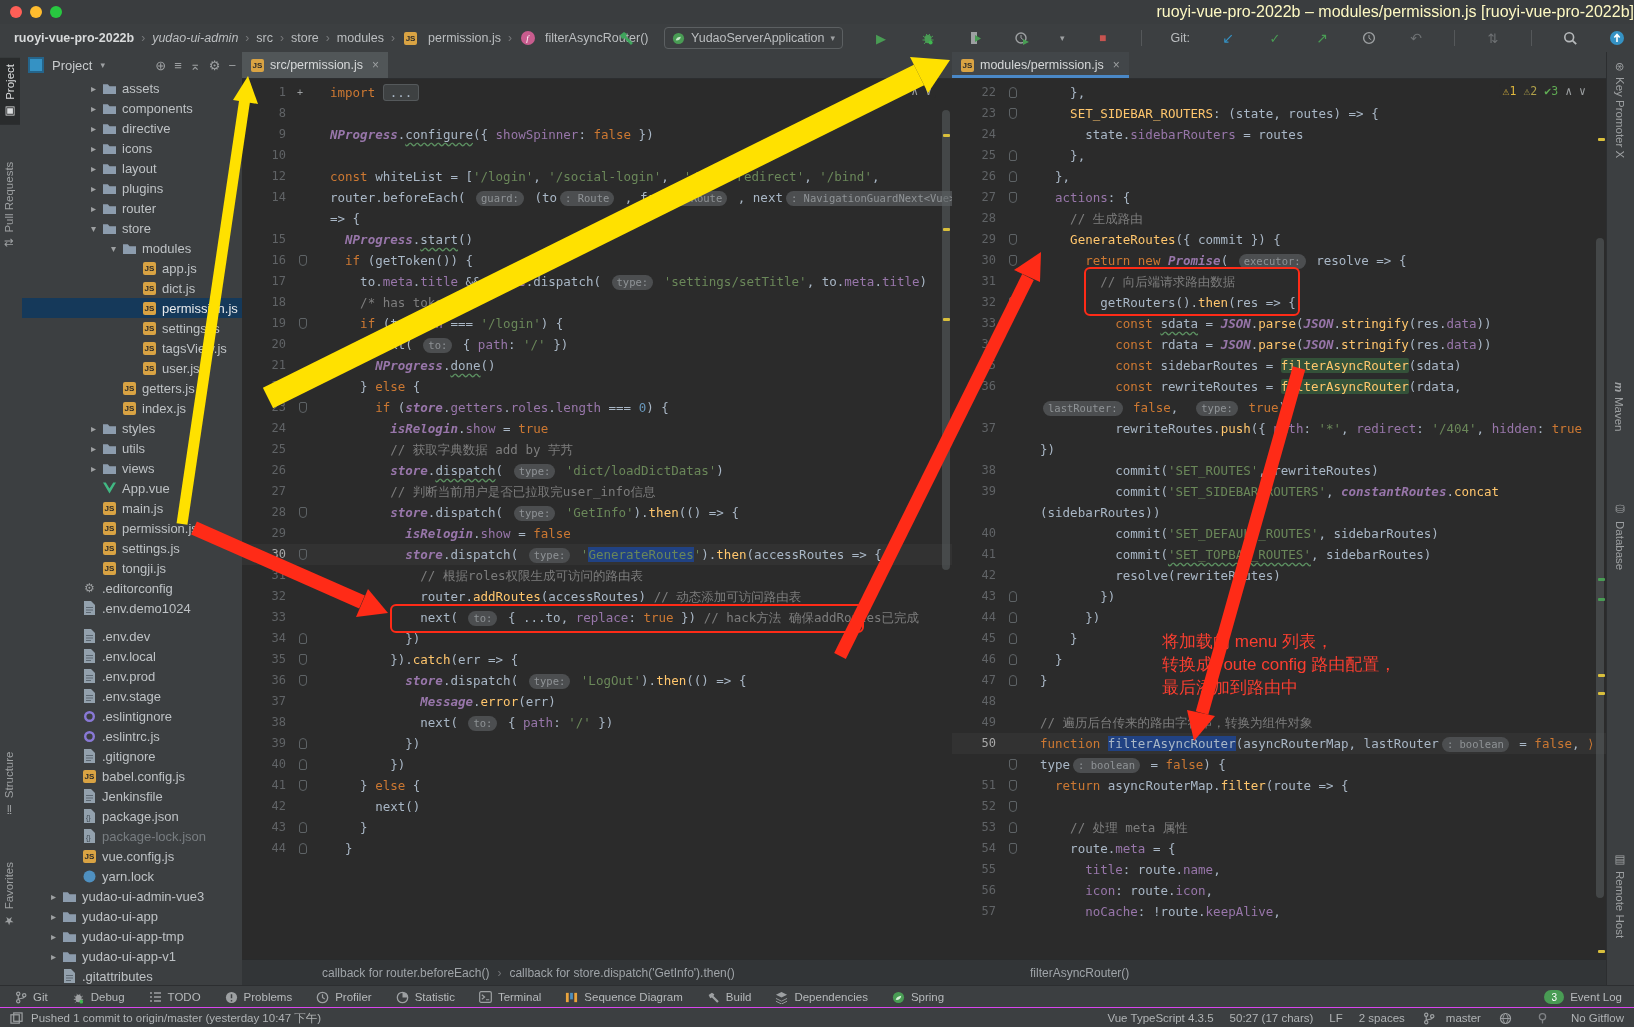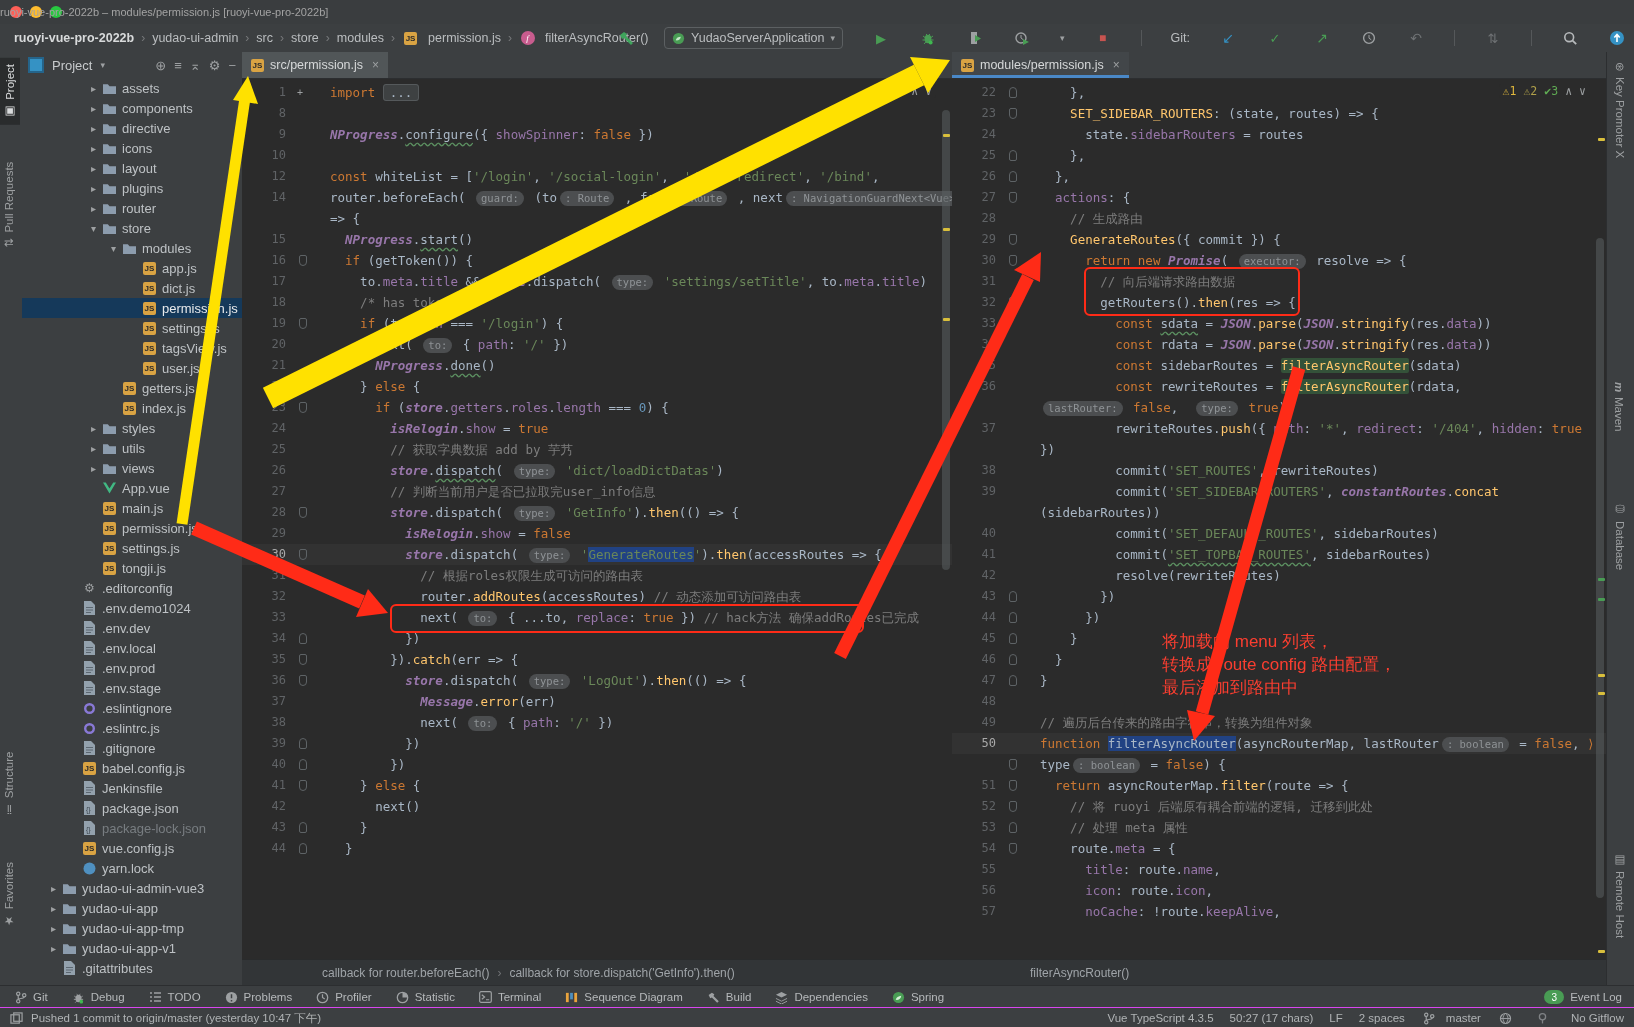--- a/index.html
+++ b/index.html
@@ -3,21 +3,21 @@
 <meta charset="utf-8">
 <style>
   html,body{margin:0;padding:0;background:#1e1e1e}
   #app{position:relative;width:1634px;height:1027px;background:#2b2b2b;overflow:hidden;
        font-family:"Liberation Sans",sans-serif;-webkit-font-smoothing:antialiased}
   
   .titlebar{position:absolute;left:0;top:0;width:100%;height:24px;background:#3a3d3f;
             border-bottom:1px solid #2c2e30;display:flex;align-items:center}
   .tl{width:12px;height:12px;border-radius:50%;margin-left:8px}
   .tl:first-child{margin-left:10px}
-  .wtitle{position:absolute;left:0;right:0;text-align:left;font-size:11px;color:#a3a3a3;pointer-events:none}
+  .wtitle{position:absolute;left:0;right:0;text-align:right;font-size:16px;color:#fef9c3;pointer-events:none}
   
   .navbar{position:absolute;left:0;top:24px;width:100%;height:28px;background:#3c3f41;
           border-bottom:1px solid #2c2e30;display:flex;align-items:center}
   .crumbs{display:flex;align-items:center;padding-left:14px;font-size:12.5px;color:#bbbec0;gap:7px;white-space:nowrap}
   .crumbs .sep{color:#77797b;font-size:12px}
   .crumbs .root{font-weight:bold;color:#d8dadb}
   .fic{width:14px;height:14px;border-radius:50%;background:#c85c8e;color:#fff;font-size:9px;font-style:italic;
        display:inline-flex;align-items:center;justify-content:center;font-family:"Liberation Serif",serif}
   .navright{position:absolute;right:8px;top:0;height:28px;display:flex;align-items:center;gap:29px;font-size:13px}
   .runbox{display:flex;align-items:center;gap:6px;border:1px solid #5c6062;border-radius:4px;height:20px;
@@ -112,21 +112,21 @@
     <span class="tl" style="background:#28c840"></span>
     <span class="wtitle">ruoyi-vue-pro-2022b – modules/permission.js [ruoyi-vue-pro-2022b]</span>
   </div>
 
   <div class="navbar">
     <div class="crumbs" id="crumbs">
         <span style="display: inline-flex; align-items: center; gap: 5px;">
           <span class="root">ruoyi-vue-pro-2022b</span>
         </span>
         <span class="sep">›</span>
-        <span style="display: inline-flex; align-items: center; gap: 5px;">
+        <span style="display: inline-flex; align-items: center; gap: 5px; font-style: italic;">
           <span>yudao-ui-admin</span>
         </span>
         <span class="sep">›</span>
         <span style="display: inline-flex; align-items: center; gap: 5px;">
           <span>src</span>
         </span>
         <span class="sep">›</span>
         <span style="display: inline-flex; align-items: center; gap: 5px;">
           <span>store</span>
         </span>
@@ -459,21 +459,21 @@
         <div class="trow" style="padding-left: 44px;">
           <span class="chev"></span>
           <span class="ti">
             <svg width="11" height="14" viewBox="0 0 11 14">
               <path d="M0 0h7l4 4v10H0z" fill="#93a1ad"></path>
               <path d="M2 6.5h7M2 9h7M2 11.5h5" stroke="#5c6771" stroke-width="1"></path>
             </svg>
           </span>
           <span>.env.demo1024</span>
         </div>
-        <div class="trow" style="padding-left: 44px;">
+        <div class="trow" style="padding-left: 44px; margin-top: 8px;">
           <span class="chev"></span>
           <span class="ti">
             <svg width="11" height="14" viewBox="0 0 11 14">
               <path d="M0 0h7l4 4v10H0z" fill="#93a1ad"></path>
               <path d="M2 6.5h7M2 9h7M2 11.5h5" stroke="#5c6771" stroke-width="1"></path>
             </svg>
           </span>
           <span>.env.dev</span>
         </div>
         <div class="trow" style="padding-left: 44px;">
@@ -749,21 +749,21 @@
         <div class="crow"><span class="lnum">43</span><span class="fold c"></span><span class="codetxt"><span class="tok-d">        })</span></span></div>
         <div class="crow"><span class="lnum">44</span><span class="fold c"></span><span class="codetxt"><span class="tok-d">      })</span></span></div>
         <div class="crow"><span class="lnum">45</span><span class="fold c"></span><span class="codetxt"><span class="tok-d">    }</span></span></div>
         <div class="crow"><span class="lnum">46</span><span class="fold c"></span><span class="codetxt"><span class="tok-d">  }</span></span></div>
         <div class="crow"><span class="lnum">47</span><span class="fold c"></span><span class="codetxt"><span class="tok-d">}</span></span></div>
         <div class="crow"><span class="lnum">48</span><span class="fold"></span><span class="codetxt"></span></div>
         <div class="crow"><span class="lnum">49</span><span class="fold"></span><span class="codetxt"><span class="tok-c">// 遍历后台传来的路由字符串，转换为组件对象</span></span></div>
         <div class="crow cur"><span class="lnum">50</span><span class="fold"></span><span class="codetxt"><span class="tok-k">function </span><span class="tok-d tok-selB">filterAsyncRouter</span><span class="tok-d">(asyncRouterMap, lastRouter</span><span class="tok-th">: boolean</span><span class="tok-d"> = </span><span class="tok-k">false</span><span class="tok-d">, </span><span class="tok-wrapm">⟩</span></span></div>
         <div class="crow"><span class="lnum"></span><span class="fold o"></span><span class="codetxt"><span class="tok-d">type</span><span class="tok-th">: boolean</span><span class="tok-d"> = </span><span class="tok-k">false</span><span class="tok-d">) {</span></span></div>
         <div class="crow"><span class="lnum">51</span><span class="fold o"></span><span class="codetxt"><span class="tok-d">  </span><span class="tok-k">return </span><span class="tok-d">asyncRouterMap.</span><span class="tok-f">filter</span><span class="tok-d">(route =&gt; {</span></span></div>
-        <div class="crow"><span class="lnum">52</span><span class="fold o"></span><span class="codetxt"><span class="tok-d">    </span><span class="tok-c">// 将 ruoyi 后端原有耦合前端的逻辑, 迁移到此处</span></span></div>
+        <div class="crow"><span class="lnum">52</span><span class="fold o"></span></div>
         <div class="crow"><span class="lnum">53</span><span class="fold c"></span><span class="codetxt"><span class="tok-d">    </span><span class="tok-c">// 处理 meta 属性</span></span></div>
         <div class="crow"><span class="lnum">54</span><span class="fold o"></span><span class="codetxt"><span class="tok-d">    route.</span><span class="tok-p">meta</span><span class="tok-d"> = {</span></span></div>
         <div class="crow"><span class="lnum">55</span><span class="fold"></span><span class="codetxt"><span class="tok-d">      </span><span class="tok-p">title</span><span class="tok-d">: route.</span><span class="tok-p">name</span><span class="tok-d">,</span></span></div>
         <div class="crow"><span class="lnum">56</span><span class="fold"></span><span class="codetxt"><span class="tok-d">      </span><span class="tok-p">icon</span><span class="tok-d">: route.</span><span class="tok-p">icon</span><span class="tok-d">,</span></span></div>
         <div class="crow"><span class="lnum">57</span><span class="fold"></span><span class="codetxt"><span class="tok-d">      </span><span class="tok-p">noCache</span><span class="tok-d">: !route.</span><span class="tok-p">keepAlive</span><span class="tok-d">,</span></span></div>
       </div>
     <div class="efooter" id="foot1" style="padding-left:78px">
         <span>filterAsyncRouter()</span>
       </div>
   </div>

